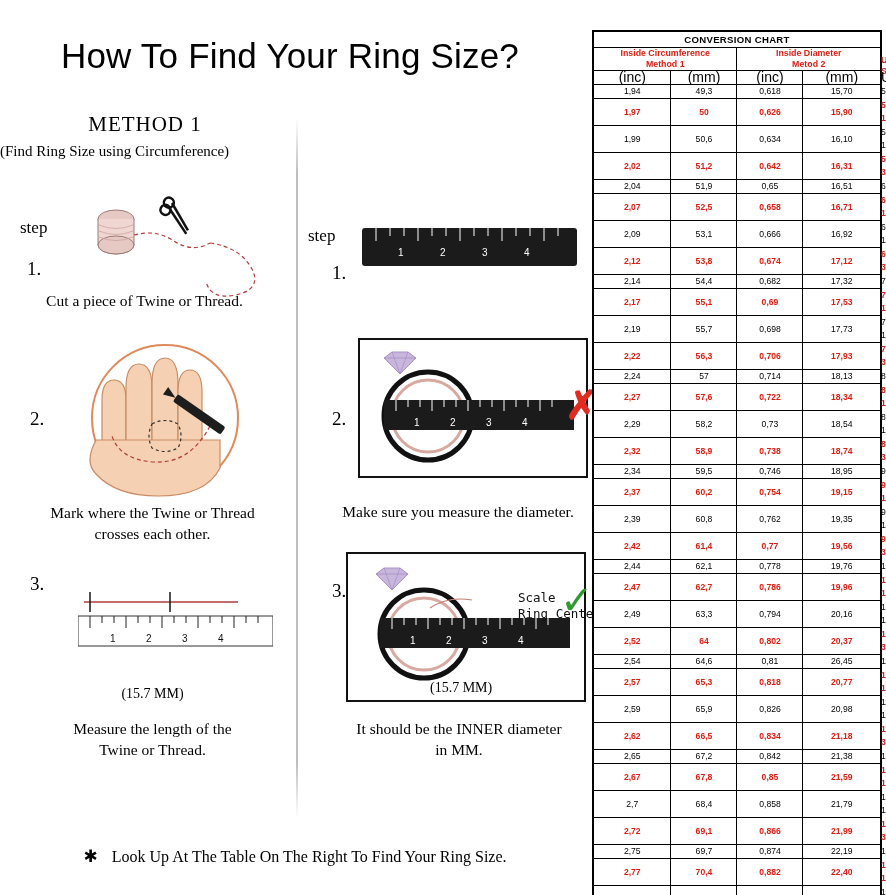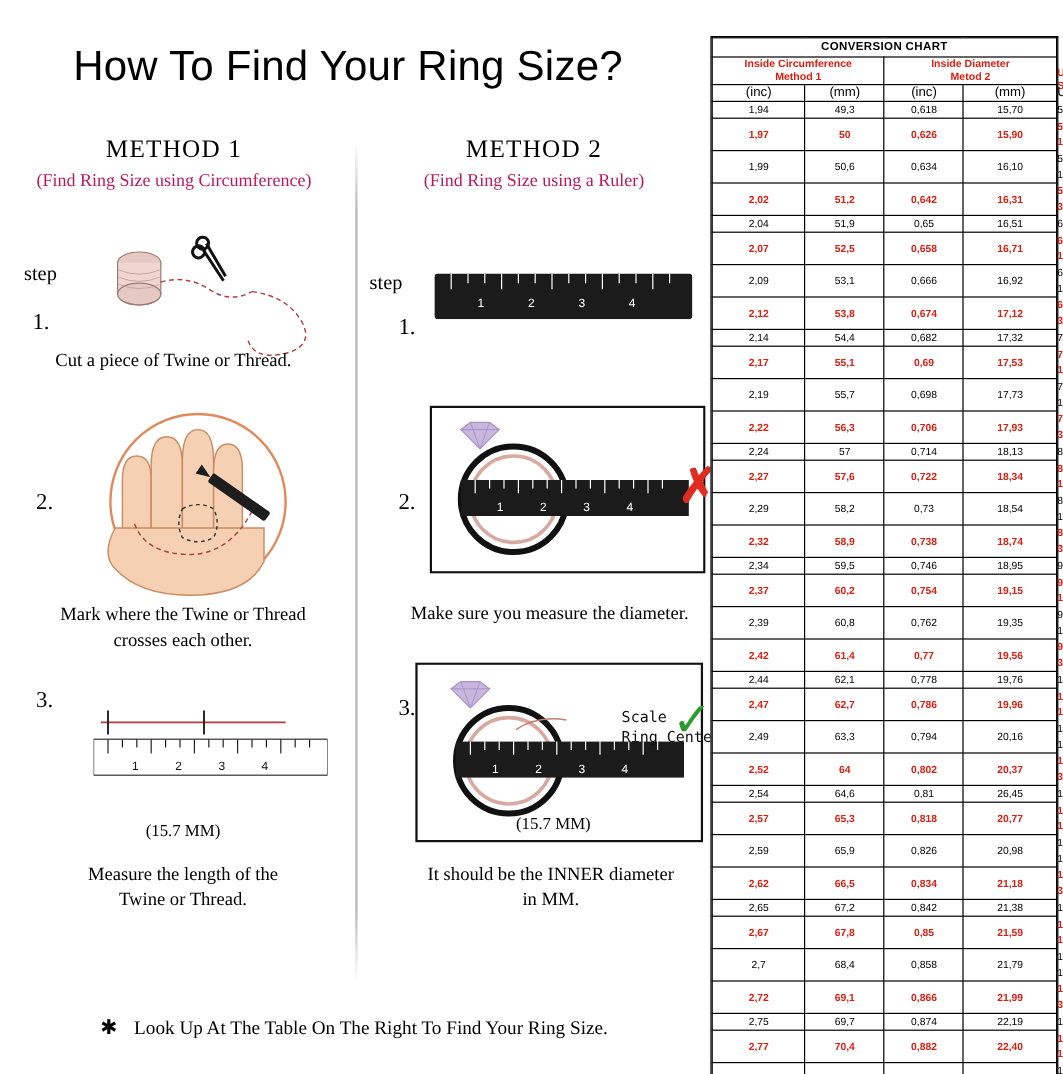--- a/index.html
+++ b/index.html
@@ -26,21 +26,21 @@
     position:absolute;top:112px;left:0;width:590px;height:720px;
   }
   .col{position:absolute;top:0;width:290px;}
   .col.left{left:0;}
   .col.right{left:300px;}
   .col h2{
     margin:0;text-align:center;font-size:21px;font-weight:400;
     letter-spacing:1px;font-family:"Liberation Serif", serif;
   }
   .col .sub{
-    margin-top:6px;text-align:center;font-size:15px;color:#be185d;
+    margin-top:6px;font-size:15px;color:#000000;
   }
   .vdivider{
     position:absolute;left:296px;top:118px;width:2px;height:700px;
     background:linear-gradient(to bottom, rgba(170,170,170,0) 0%, #bdbdbd 8%, #bdbdbd 92%, rgba(170,170,170,0) 100%);
   }
   .stepword{
     position:absolute;font-size:17px;font-family:"Liberation Serif", serif;
   }
   .stepnum{
     position:absolute;font-size:19px;font-family:"Liberation Serif", serif;
@@ -91,21 +91,21 @@
     line-height:13px;
     font-family:"Liberation Sans", sans-serif;
   }
   table.conv th.title-cell{
     font-size:9.6px;font-weight:bold;height:15px;letter-spacing:.3px;
   }
   table.conv th.grp{
     color:#d81f11;font-weight:bold;font-size:8.8px;height:14px;line-height:11px;
   }
   table.conv th.unit{
-    font-weight:normal;font-size:11px;height:12px;
+    font-weight:normal;font-size:14px;height:12px;
   }
   tr.red td{color:#d81f11;font-weight:bold;}
   tr.black td{color:#000;}
   col.c1{width:27%;}
   col.c2{width:23%;}
   col.c3{width:23%;}
   col.c4{width:27%;}
 </style>
 </head>
 <body>
@@ -118,24 +118,20 @@
 
     <div class="vdivider"></div>
 
     <div class="methods">
 
       <div class="col left">
         <h2>METHOD 1</h2>
         <div class="sub">(Find Ring Size using Circumference)</div>
       </div>
 
-      <div class="col right">
-        <h2>METHOD 2</h2>
-        <div class="sub">(Find Ring Size using a Ruler)</div>
-      </div>
     </div>
 
     <span class="stepword" style="left:20px;top:218px;">step</span>
     <span class="stepnum" style="left:27px;top:258px;">1.</span>
     <span class="stepnum" style="left:30px;top:408px;">2.</span>
     <span class="stepnum" style="left:30px;top:573px;">3.</span>
 
     <svg class="spool" style="left:80px;top:195px;" width="210" height="105">
       <g>
         <ellipse cx="36" cy="24" rx="18" ry="9" fill="#e7c9c3" stroke="#9c7b76" stroke-width="1"></ellipse>

